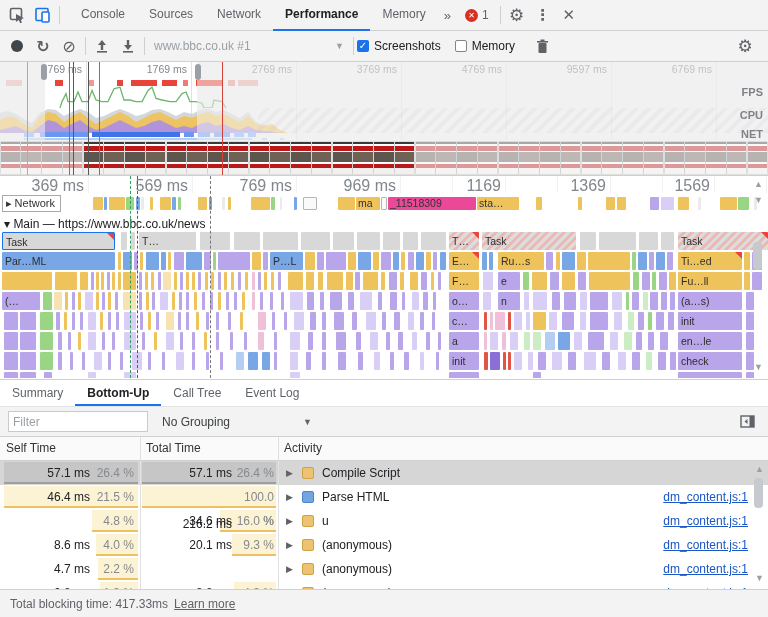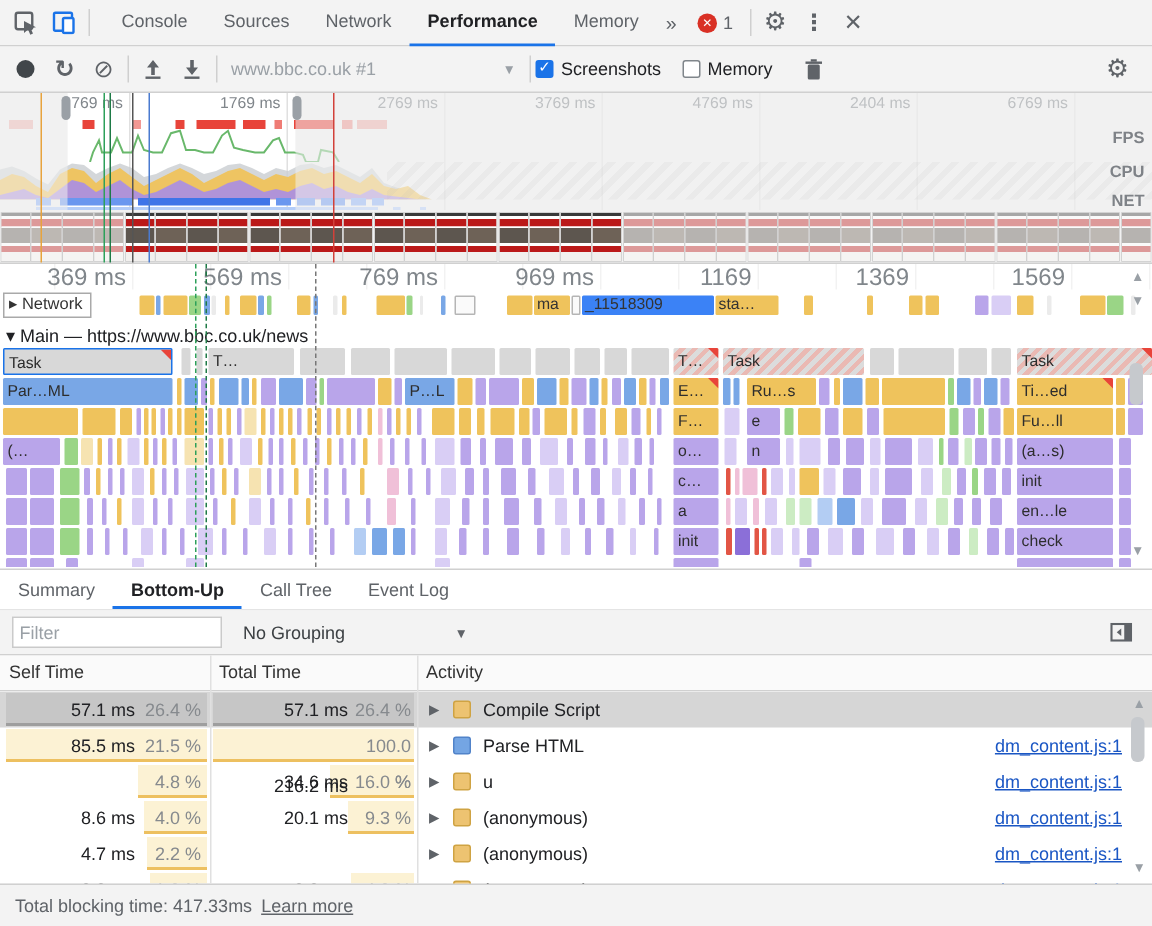--- a/index.html
+++ b/index.html
@@ -181,21 +181,21 @@
       <div class="ov-ruler-label" style="left: 22px;">769 ms</div>
       <div class="ov-grid" style="left: 191px;"></div>
       <div class="ov-ruler-label" style="left: 127px;">1769 ms</div>
       <div class="ov-grid" style="left: 296px;"></div>
       <div class="ov-ruler-label" style="left: 232px;">2769 ms</div>
       <div class="ov-grid" style="left: 401px;"></div>
       <div class="ov-ruler-label" style="left: 337px;">3769 ms</div>
       <div class="ov-grid" style="left: 506px;"></div>
       <div class="ov-ruler-label" style="left: 442px;">4769 ms</div>
       <div class="ov-grid" style="left: 611px;"></div>
-      <div class="ov-ruler-label" style="left: 547px;">2404 ms</div>
+      <div class="ov-ruler-label" style="left: 547px;">9597 ms</div>
       <div class="ov-grid" style="left: 716px;"></div>
       <div class="ov-ruler-label" style="left: 652px;">6769 ms</div>
       <div class="abs" style="left: 6px; top: 18px; width: 16px; height: 6px; background: rgb(232, 68, 58); opacity: 0.35;"></div>
       <div class="abs" style="left: 55px; top: 18px; width: 8px; height: 6px; background: rgb(232, 68, 58); opacity: 1;"></div>
       <div class="abs" style="left: 88px; top: 18px; width: 6px; height: 6px; background: rgb(232, 68, 58); opacity: 0.55;"></div>
       <div class="abs" style="left: 117px; top: 18px; width: 6px; height: 6px; background: rgb(232, 68, 58); opacity: 1;"></div>
       <div class="abs" style="left: 131px; top: 18px; width: 26px; height: 6px; background: rgb(232, 68, 58); opacity: 1;"></div>
       <div class="abs" style="left: 162px; top: 18px; width: 15px; height: 6px; background: rgb(232, 68, 58); opacity: 1;"></div>
       <div class="abs" style="left: 183px; top: 18px; width: 5px; height: 6px; background: rgb(232, 68, 58); opacity: 0.7;"></div>
       <div class="abs" style="left: 196px; top: 18px; width: 26px; height: 6px; background: rgb(232, 68, 58); opacity: 1;"></div>
@@ -686,21 +686,21 @@
       <div class="net-bar" style="left: 222px; width: 3px; background: rgb(235, 235, 235);"></div>
       <div class="net-bar" style="left: 228px; width: 3px; background: rgb(239, 195, 92);"></div>
       <div class="net-bar" style="left: 251px; width: 19px; background: rgb(239, 195, 92);"></div>
       <div class="net-bar" style="left: 271px; width: 4px; background: rgb(154, 213, 134);"></div>
       <div class="net-bar" style="left: 280px; width: 2px; background: rgb(235, 235, 235);"></div>
       <div class="net-bar" style="left: 294px; width: 3px; background: rgb(121, 167, 230);"></div>
       <div class="net-bar" style="left: 303px; width: 14px; border: 1px solid rgb(181, 181, 181); background: rgb(250, 250, 250);"></div>
       <div class="net-bar" style="left: 338px; width: 17px; background: rgb(239, 195, 92);"></div>
       <div class="net-bar" style="left: 356px; width: 24px; background: rgb(239, 195, 92);">ma</div>
       <div class="net-bar" style="left: 381px; width: 6px; border: 1px solid rgb(181, 181, 181); background: rgb(250, 250, 250);"></div>
-      <div class="net-bar" style="left: 388px; width: 88px; background: #3b82f6;">_11518309</div>
+      <div class="net-bar" style="left: 388px; width: 88px; background: #ec4899;">_11518309</div>
       <div class="net-bar" style="left: 477px; width: 42px; background: rgb(239, 195, 92);">sta…</div>
       <div class="net-bar" style="left: 536px; width: 6px; background: rgb(239, 195, 92);"></div>
       <div class="net-bar" style="left: 578px; width: 4px; background: rgb(239, 195, 92);"></div>
       <div class="net-bar" style="left: 606px; width: 9px; background: rgb(239, 195, 92);"></div>
       <div class="net-bar" style="left: 617px; width: 9px; background: rgb(239, 195, 92);"></div>
       <div class="net-bar" style="left: 650px; width: 9px; background: rgb(185, 165, 234);"></div>
       <div class="net-bar" style="left: 661px; width: 13px; background: rgb(217, 206, 245);"></div>
       <div class="net-bar" style="left: 678px; width: 11px; background: rgb(239, 195, 92);"></div>
       <div class="net-bar" style="left: 698px; width: 3px; background: rgb(235, 235, 235);"></div>
       <div class="net-bar" style="left: 720px; width: 17px; background: rgb(239, 195, 92);"></div>
@@ -1119,21 +1119,21 @@
           <div class="ms-val" style="left: 0px; width: 92px;">57.1 ms</div>
           <div class="pct-val" style="left: 92px; width: 42px;">26.4 %</div>
         </div>
         <div class="act-tri">▶</div>
         <div class="act-chip" style="background: rgb(237, 195, 113); border: 1px solid rgb(207, 163, 67); box-sizing: border-box;"></div>
         <div class="act-label">Compile Script</div>
       </div>
       <div class="trow" style="top: 24px;">
         <div class="abs" style="left: 0px; top: 0px; width: 139px; height: 24px;">
           <div class="cell-bar" style="right: 1px; width: 134px;"></div>
-          <div class="ms-val" style="left: 0px; width: 90px;">85.5 ms</div>
+          <div class="ms-val" style="left: 0px; width: 90px;">46.4 ms</div>
           <div class="pct-val" style="left: 90px; width: 44px;">21.5 %</div>
         </div>
         <div class="abs" style="left: 140px; top: 0px; width: 137px; height: 24px;">
           <div class="cell-bar" style="right: 1px; width: 134px;"></div>
           <div class="ms-val" style="left: 0px; width: 92px; margin-top: 27px;">216.2 ms</div>
           <div class="pct-val" style="left: 92px; width: 42px;">100.0 %</div>
         </div>
         <div class="act-tri">▶</div>
         <div class="act-chip" style="background: rgb(116, 165, 227); border: 1px solid rgb(81, 131, 201); box-sizing: border-box;"></div>
         <div class="act-label">Parse HTML</div>

